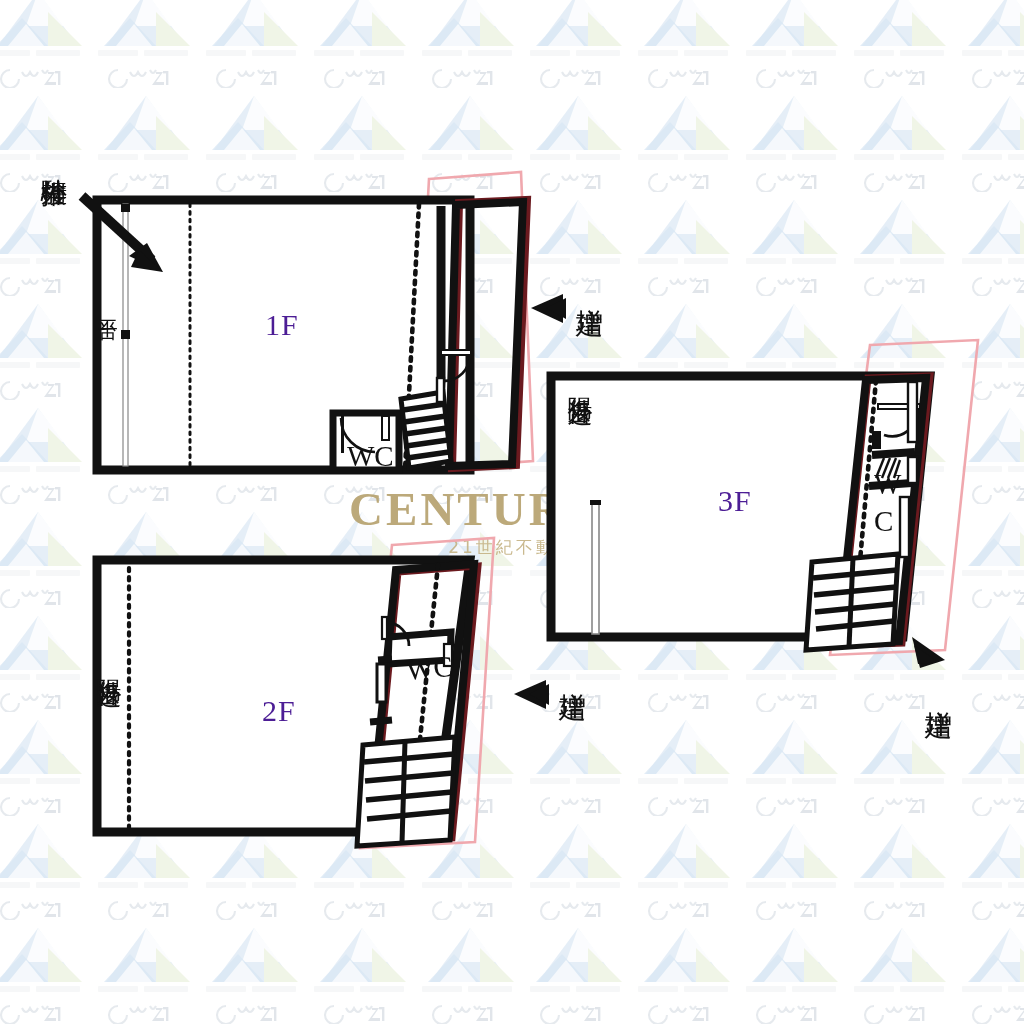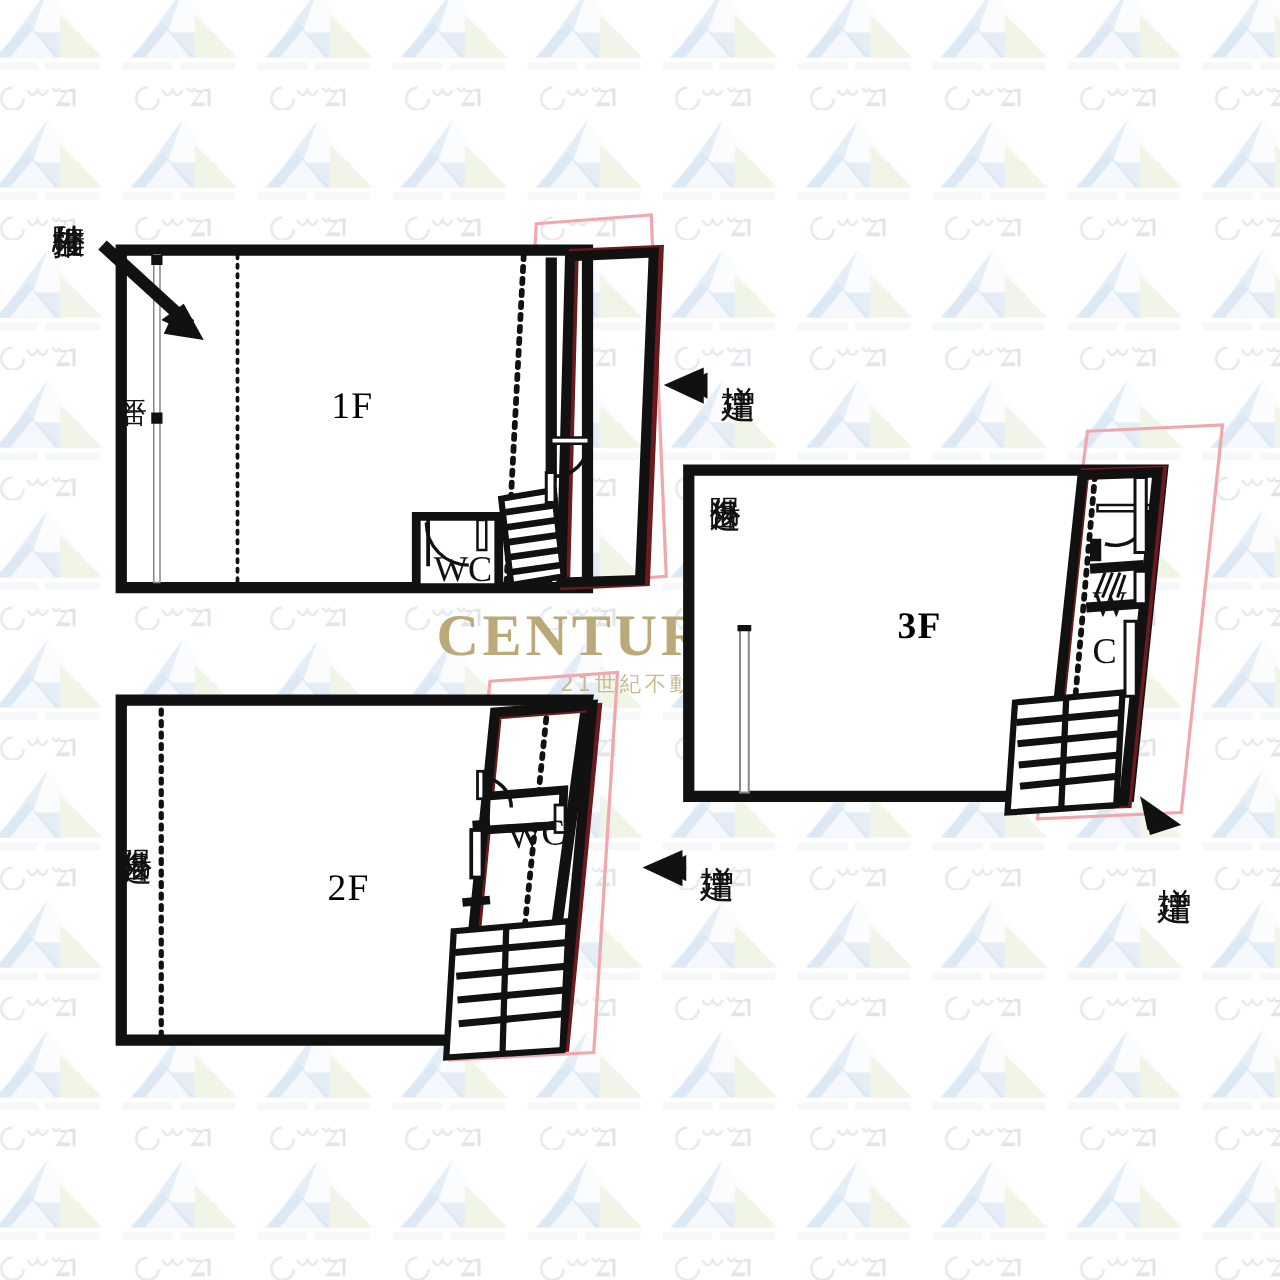--- a/index.html
+++ b/index.html
@@ -42,21 +42,21 @@
     color:#111;
     writing-mode:vertical-rl;
     text-orientation:upright;
     line-height:1.06;
     letter-spacing:1px;
     white-space:nowrap;
   }
   .floortag{
     position:absolute;z-index:4;
     font-family:"Liberation Serif","DejaVu Serif",serif;
-    font-size:30px;color:#000000;letter-spacing:1px;
+    font-size:30px;color:#4c1d95;letter-spacing:1px;
   }
   .wctag{
     position:absolute;z-index:4;
     font-family:"Liberation Serif","DejaVu Serif",serif;
     font-size:29px;color:#111;letter-spacing:0px;
   }
 </style>
 </head>
 <body>
 
@@ -277,20 +277,20 @@
   <div class="vlabel" style="left:566px;top:378px;font-size:25px;">陽台外退</div>
 
   <div class="vlabel" style="left:95px;top:660px;font-size:25px;">陽台外退</div>
 
   <div class="vlabel" style="left:558px;top:672px;font-size:27px;">增建</div>
 
   <div class="vlabel" style="left:924px;top:690px;font-size:27px;">增建</div>
 
   <div class="floortag" style="left:265px;top:308px;">1F</div>
   <div class="floortag" style="left:262px;top:694px;">2F</div>
-  <div class="floortag" style="left:718px;top:484px;font-weight:bold;">3F</div>
+  <div class="floortag" style="left:718px;top:484px;">3F</div>
 
   <div class="wctag" style="left:347px;top:440px;">WC</div>
   <div class="wctag" style="left:406px;top:652px;transform:rotate(-5deg);">WC</div>
   <div class="wctag" style="left:874px;top:468px;">W</div>
   <div class="wctag" style="left:874px;top:505px;">C</div>
 
 </div>
 
 </body></html>

